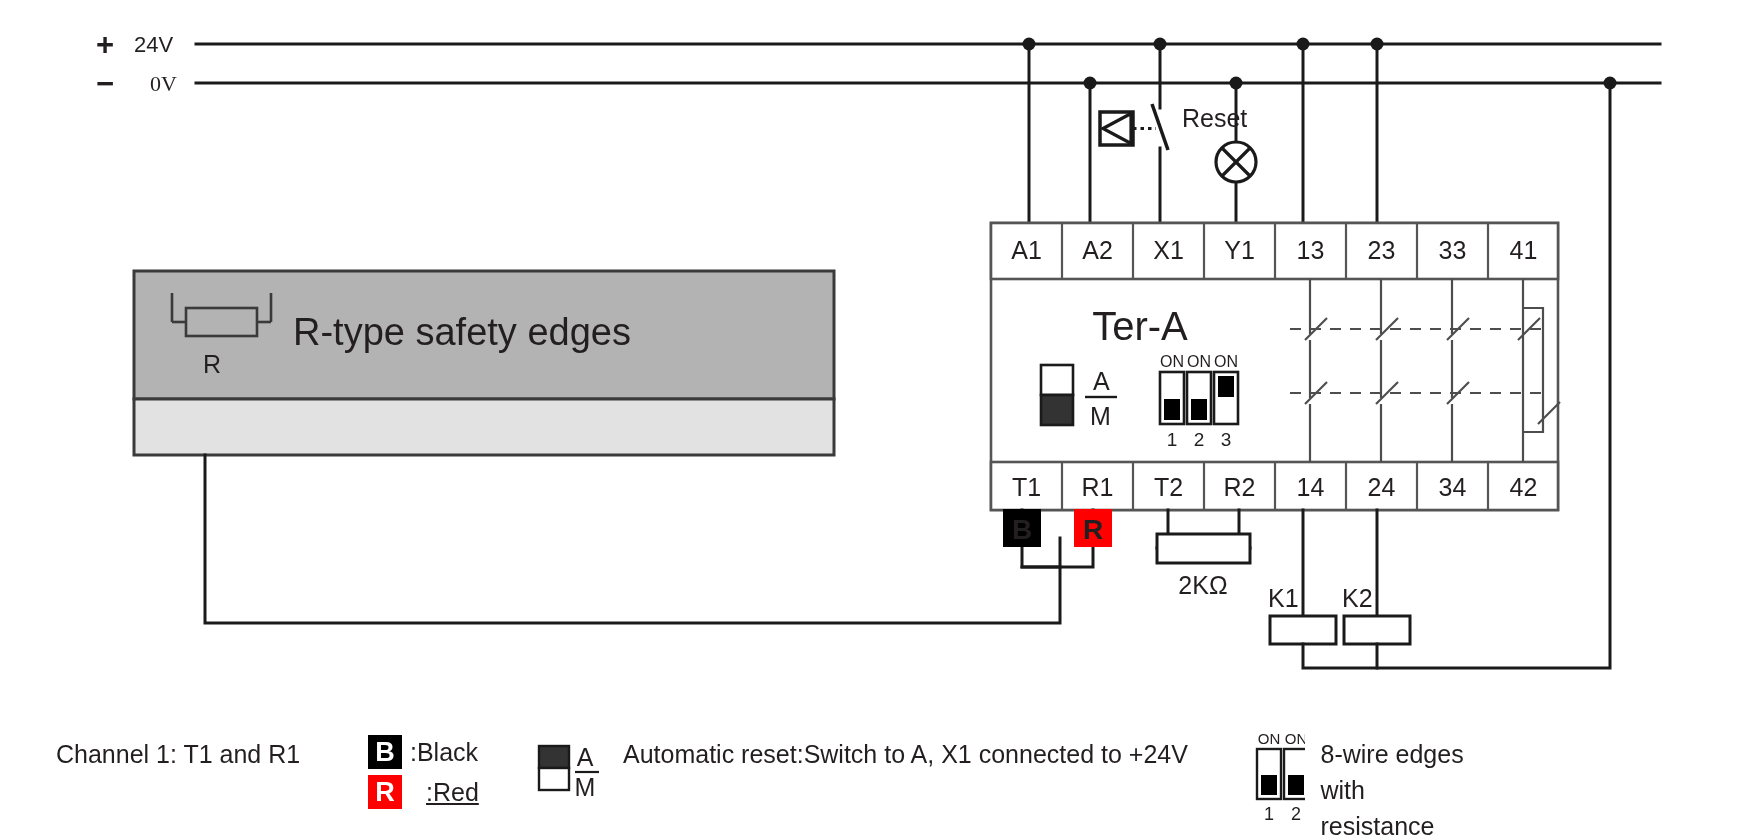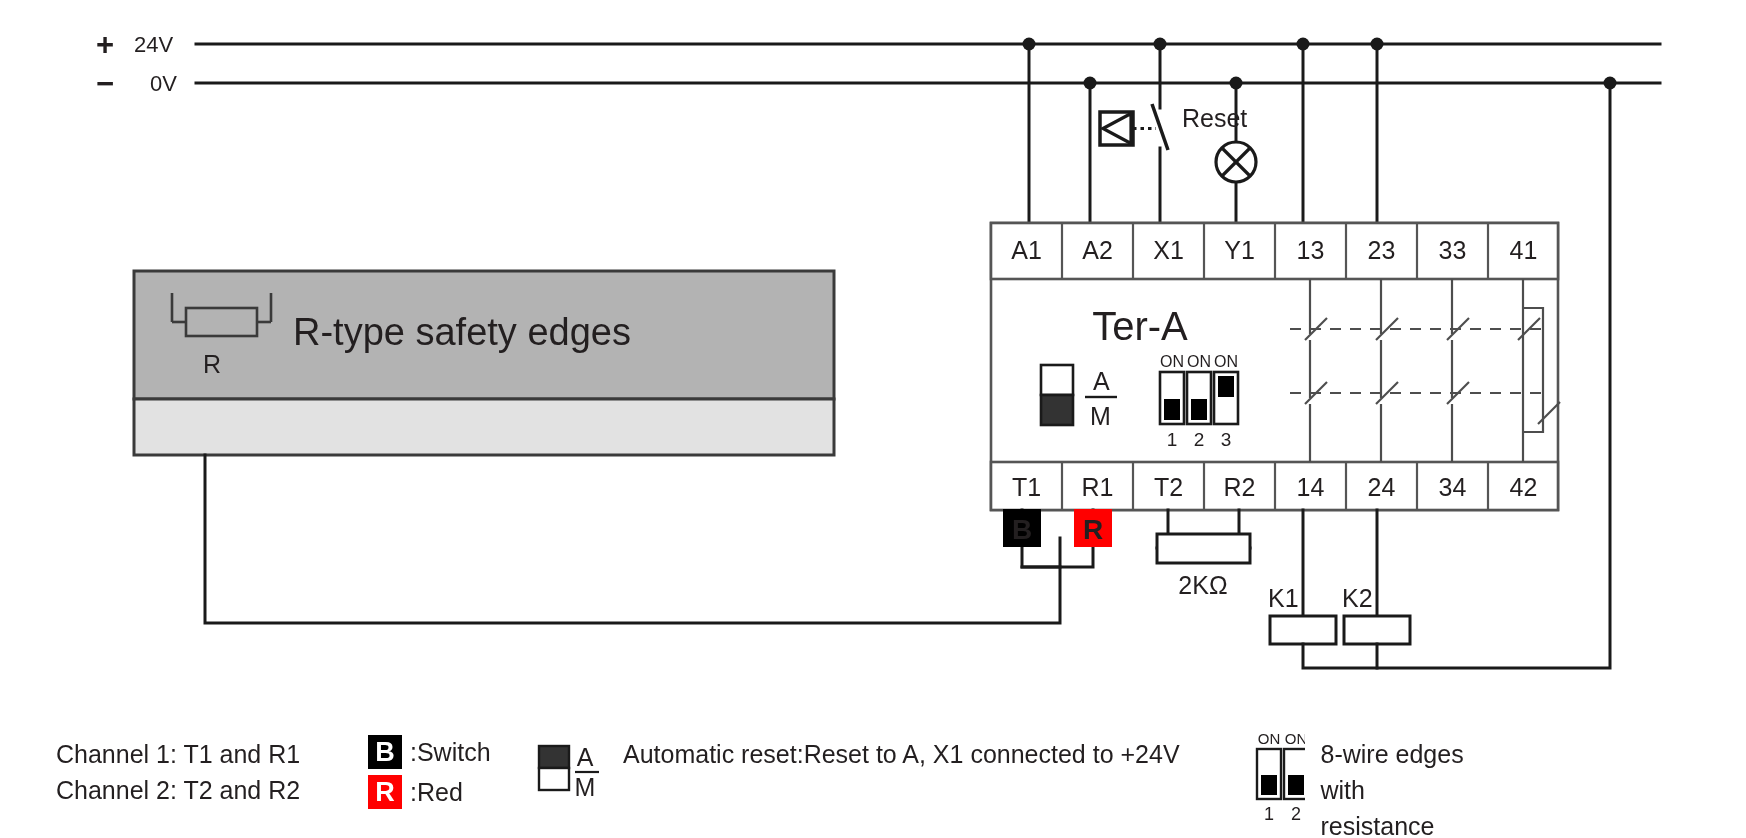--- a/index.html
+++ b/index.html
@@ -234,44 +234,43 @@
     <path class="wire" d="M1377,644 L1377,668"></path>
     <circle class="node" cx="1610" cy="83" r="6.5"></circle>
   </g>
 
 </svg>
 
 <div style="position:absolute;left:0;top:718px;width:1413px;height:120px;">
 
   <div style="position:absolute;left:56px;top:18px;line-height:36px;">
     <div class="legend-txt">Channel 1:  T1 and R1</div>
-    <div class="legend-txt">Channel 2:  T2 and R2</div>
   </div>
 
   <div style="position:absolute;left:368px;top:14px;">
     <div style="display:flex;align-items:center;height:40px;">
       <span style="display:inline-flex;align-items:center;justify-content:center;width:34px;height:34px;background:#000000;color:#ffffff;font-size:27px;font-weight:bold;">B</span>
-      <span class="legend-txt" style="margin-left:8px;">:Switch</span>
+      <span class="legend-txt" style="margin-left:8px;">:Black</span>
     </div>
     <div style="display:flex;align-items:center;height:40px;">
       <span style="display:inline-flex;align-items:center;justify-content:center;width:34px;height:34px;background:#ff0000;color:#ffffff;font-size:27px;font-weight:bold;">R</span>
-      <span class="legend-txt" style="margin-left:8px;">:Red</span>
+      <span class="legend-txt" style="margin-left:24px;text-decoration:underline;">:Red</span>
     </div>
   </div>
 
   <div style="position:absolute;left:533px;top:14px;display:flex;align-items:flex-start;">
     <svg width="74" height="82" style="margin-top:6px;">
       <rect x="6" y="8" width="30" height="22" fill="#333333" stroke="#1a1a1a" stroke-width="2.4"></rect>
       <rect x="6" y="30" width="30" height="22" fill="#ffffff" stroke="#1a1a1a" stroke-width="2.4"></rect>
       <text x="52" y="28" font-size="25" text-anchor="middle" fill="#231f20">A</text>
       <line x1="42" y1="34" x2="66" y2="34" stroke="#1a1a1a" stroke-width="2.2"></line>
       <text x="52" y="58" font-size="25" text-anchor="middle" fill="#231f20">M</text>
     </svg>
     <div style="margin-left:16px;line-height:36px;padding-top:4px;">
-      <div class="legend-txt">Automatic reset:Reset to A, X1 connected to +24V</div>
+      <div class="legend-txt">Automatic reset:Switch to A, X1 connected to +24V</div>
     </div>
   </div>
 
   <div style="position:absolute;left:1253px;top:10px;display:flex;align-items:flex-start;">
     <svg width="100" height="96">
       <text x="16" y="16" font-size="15" text-anchor="middle" fill="#231f20">ON</text>
       <text x="43" y="16" font-size="15" text-anchor="middle" fill="#231f20">ON</text>
       <text x="70" y="16" font-size="15" text-anchor="middle" fill="#231f20">ON</text>
       <rect x="4" y="21" width="24" height="50" fill="#ffffff" stroke="#1a1a1a" stroke-width="2.4"></rect>
       <rect x="8" y="47" width="16" height="20" fill="#000000"></rect>
@@ -289,17 +288,17 @@
   </div>
 </div>
 
 <div style="position:absolute;left:0;top:0;width:400px;height:120px;">
   <div style="position:absolute;left:96px;top:27px;display:flex;align-items:center;">
     <span class="rail-txt" style="font-weight:bold;font-size:31px;width:26px;">+</span>
     <span class="rail-txt" style="margin-left:12px;">24V</span>
   </div>
   <div style="position:absolute;left:96px;top:66px;display:flex;align-items:center;">
     <span class="rail-txt" style="font-weight:bold;font-size:31px;width:26px;">−</span>
-    <span class="rail-txt" style="margin-left:28px;">0V</span>
+    <span class="rail-txt" style="margin-left:28px;font-family:Liberation Serif, serif;">0V</span>
   </div>
 </div>
 
 </div>
 
 </body></html>

